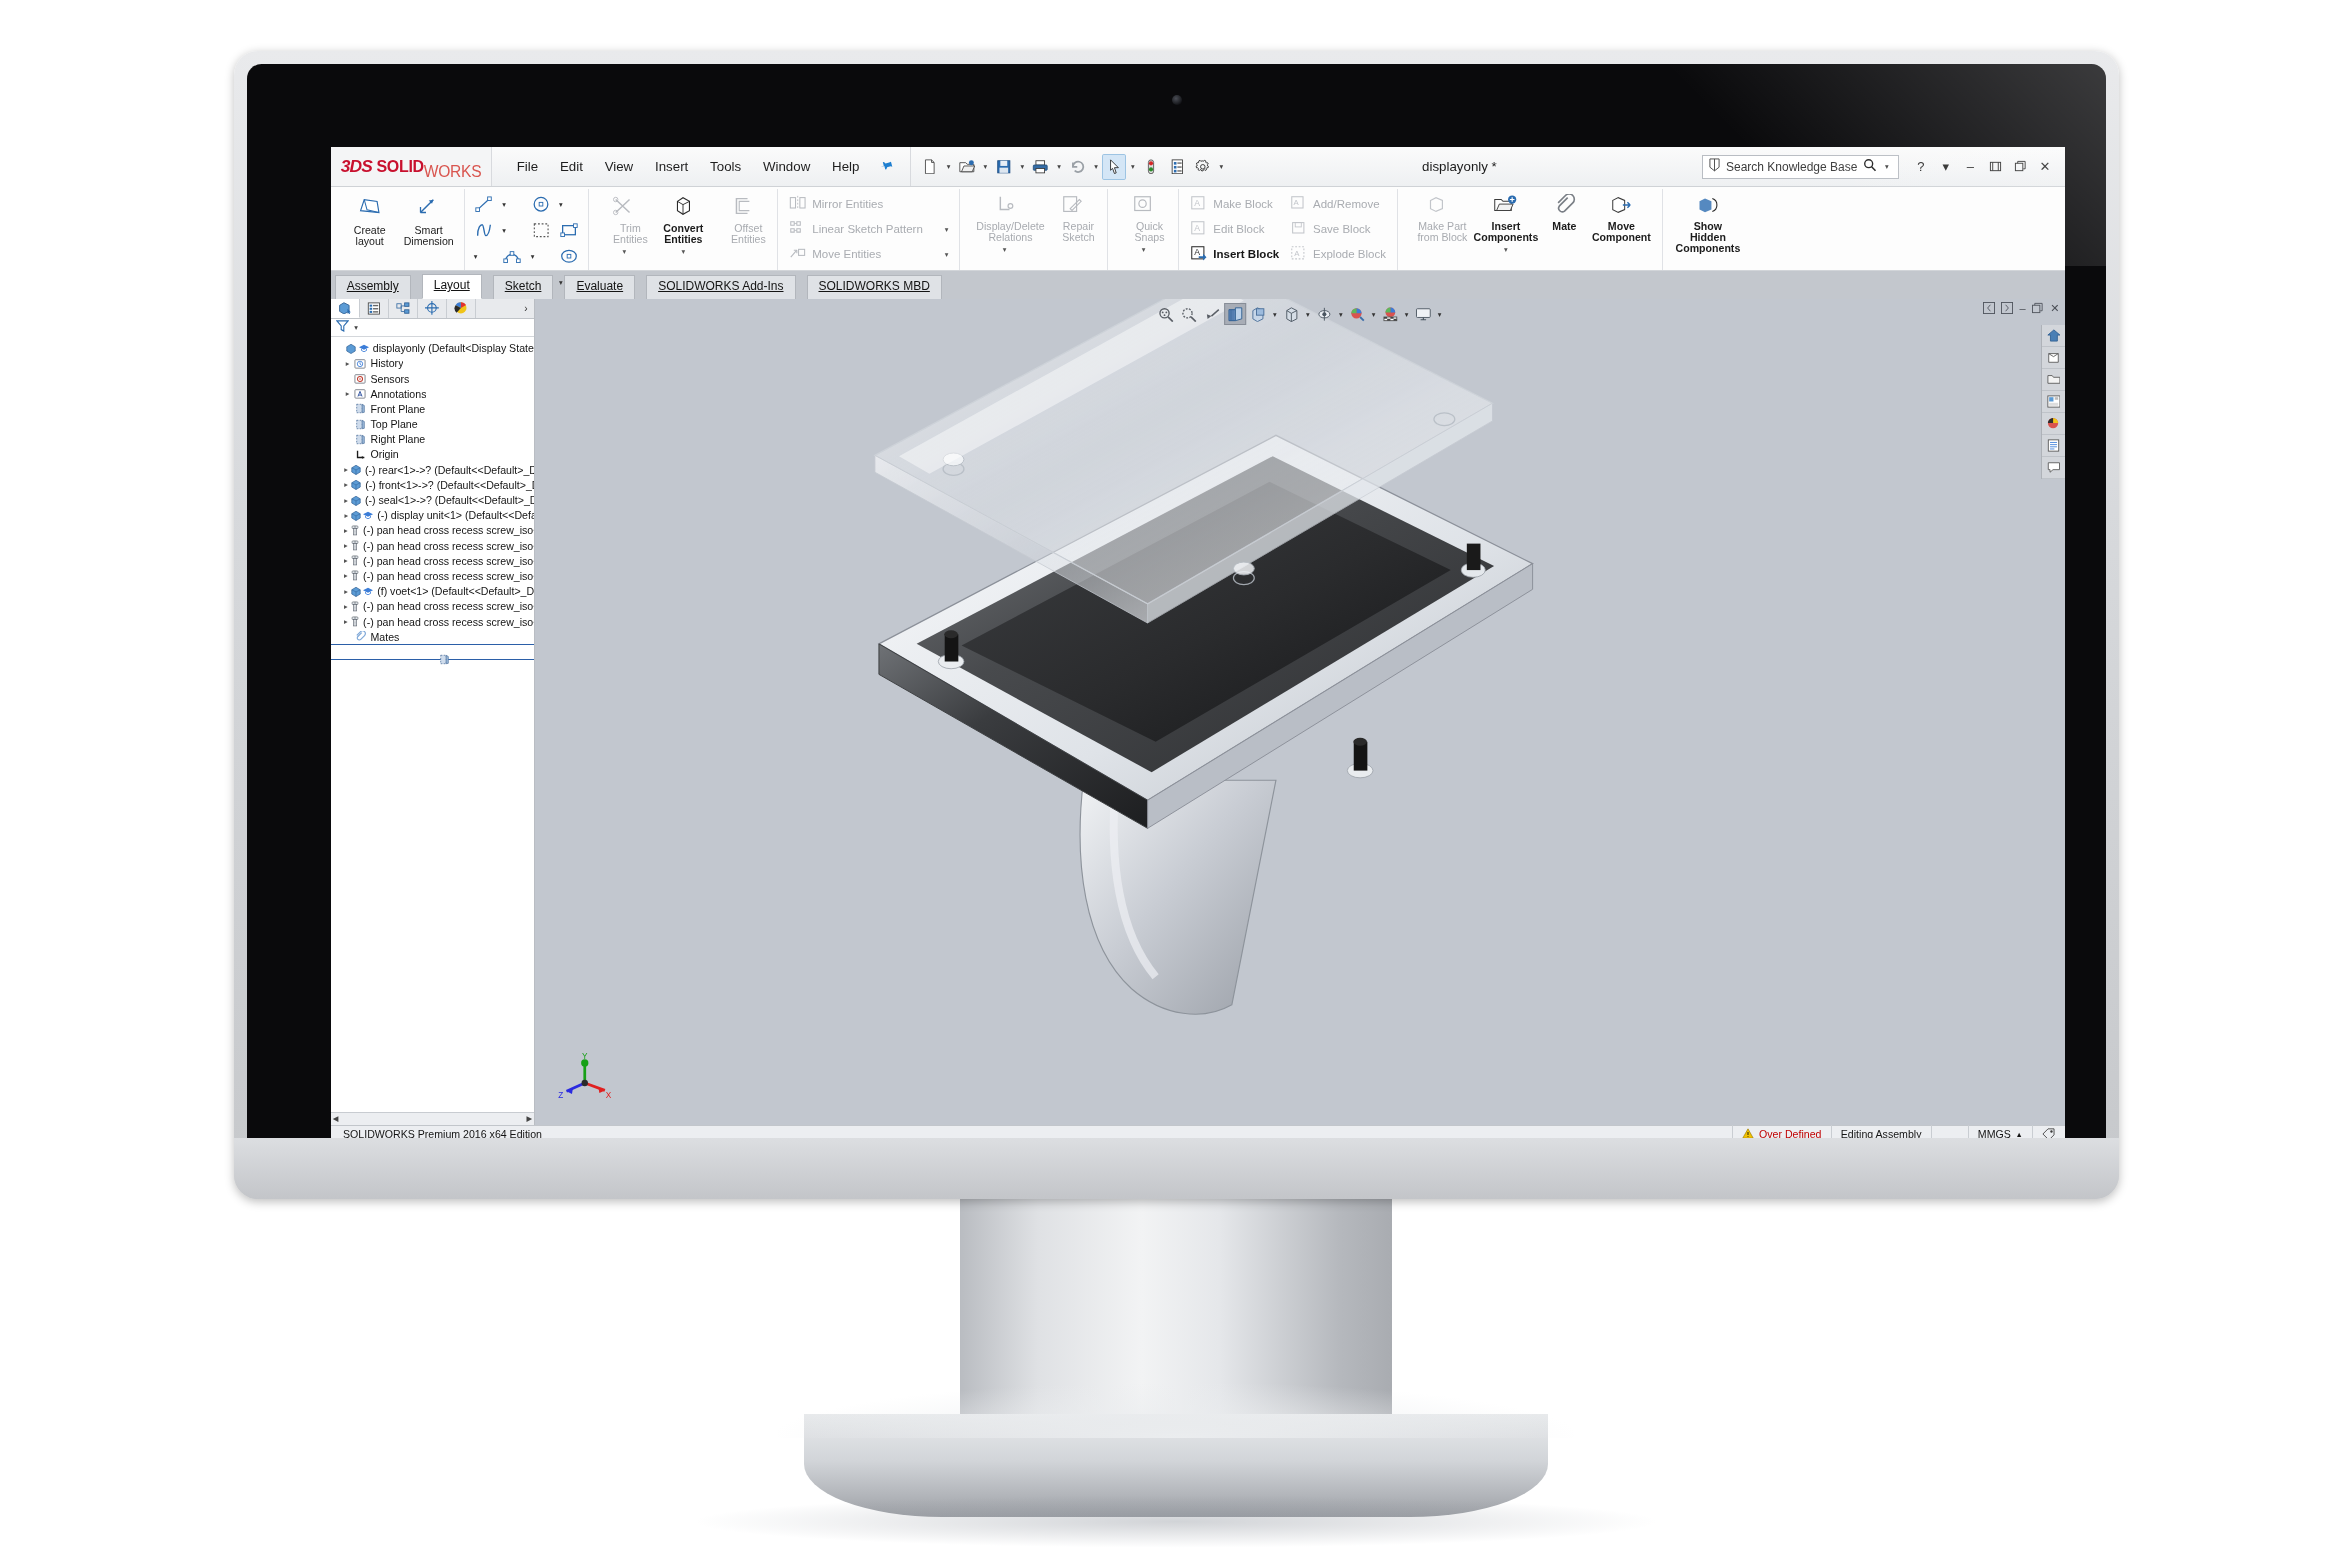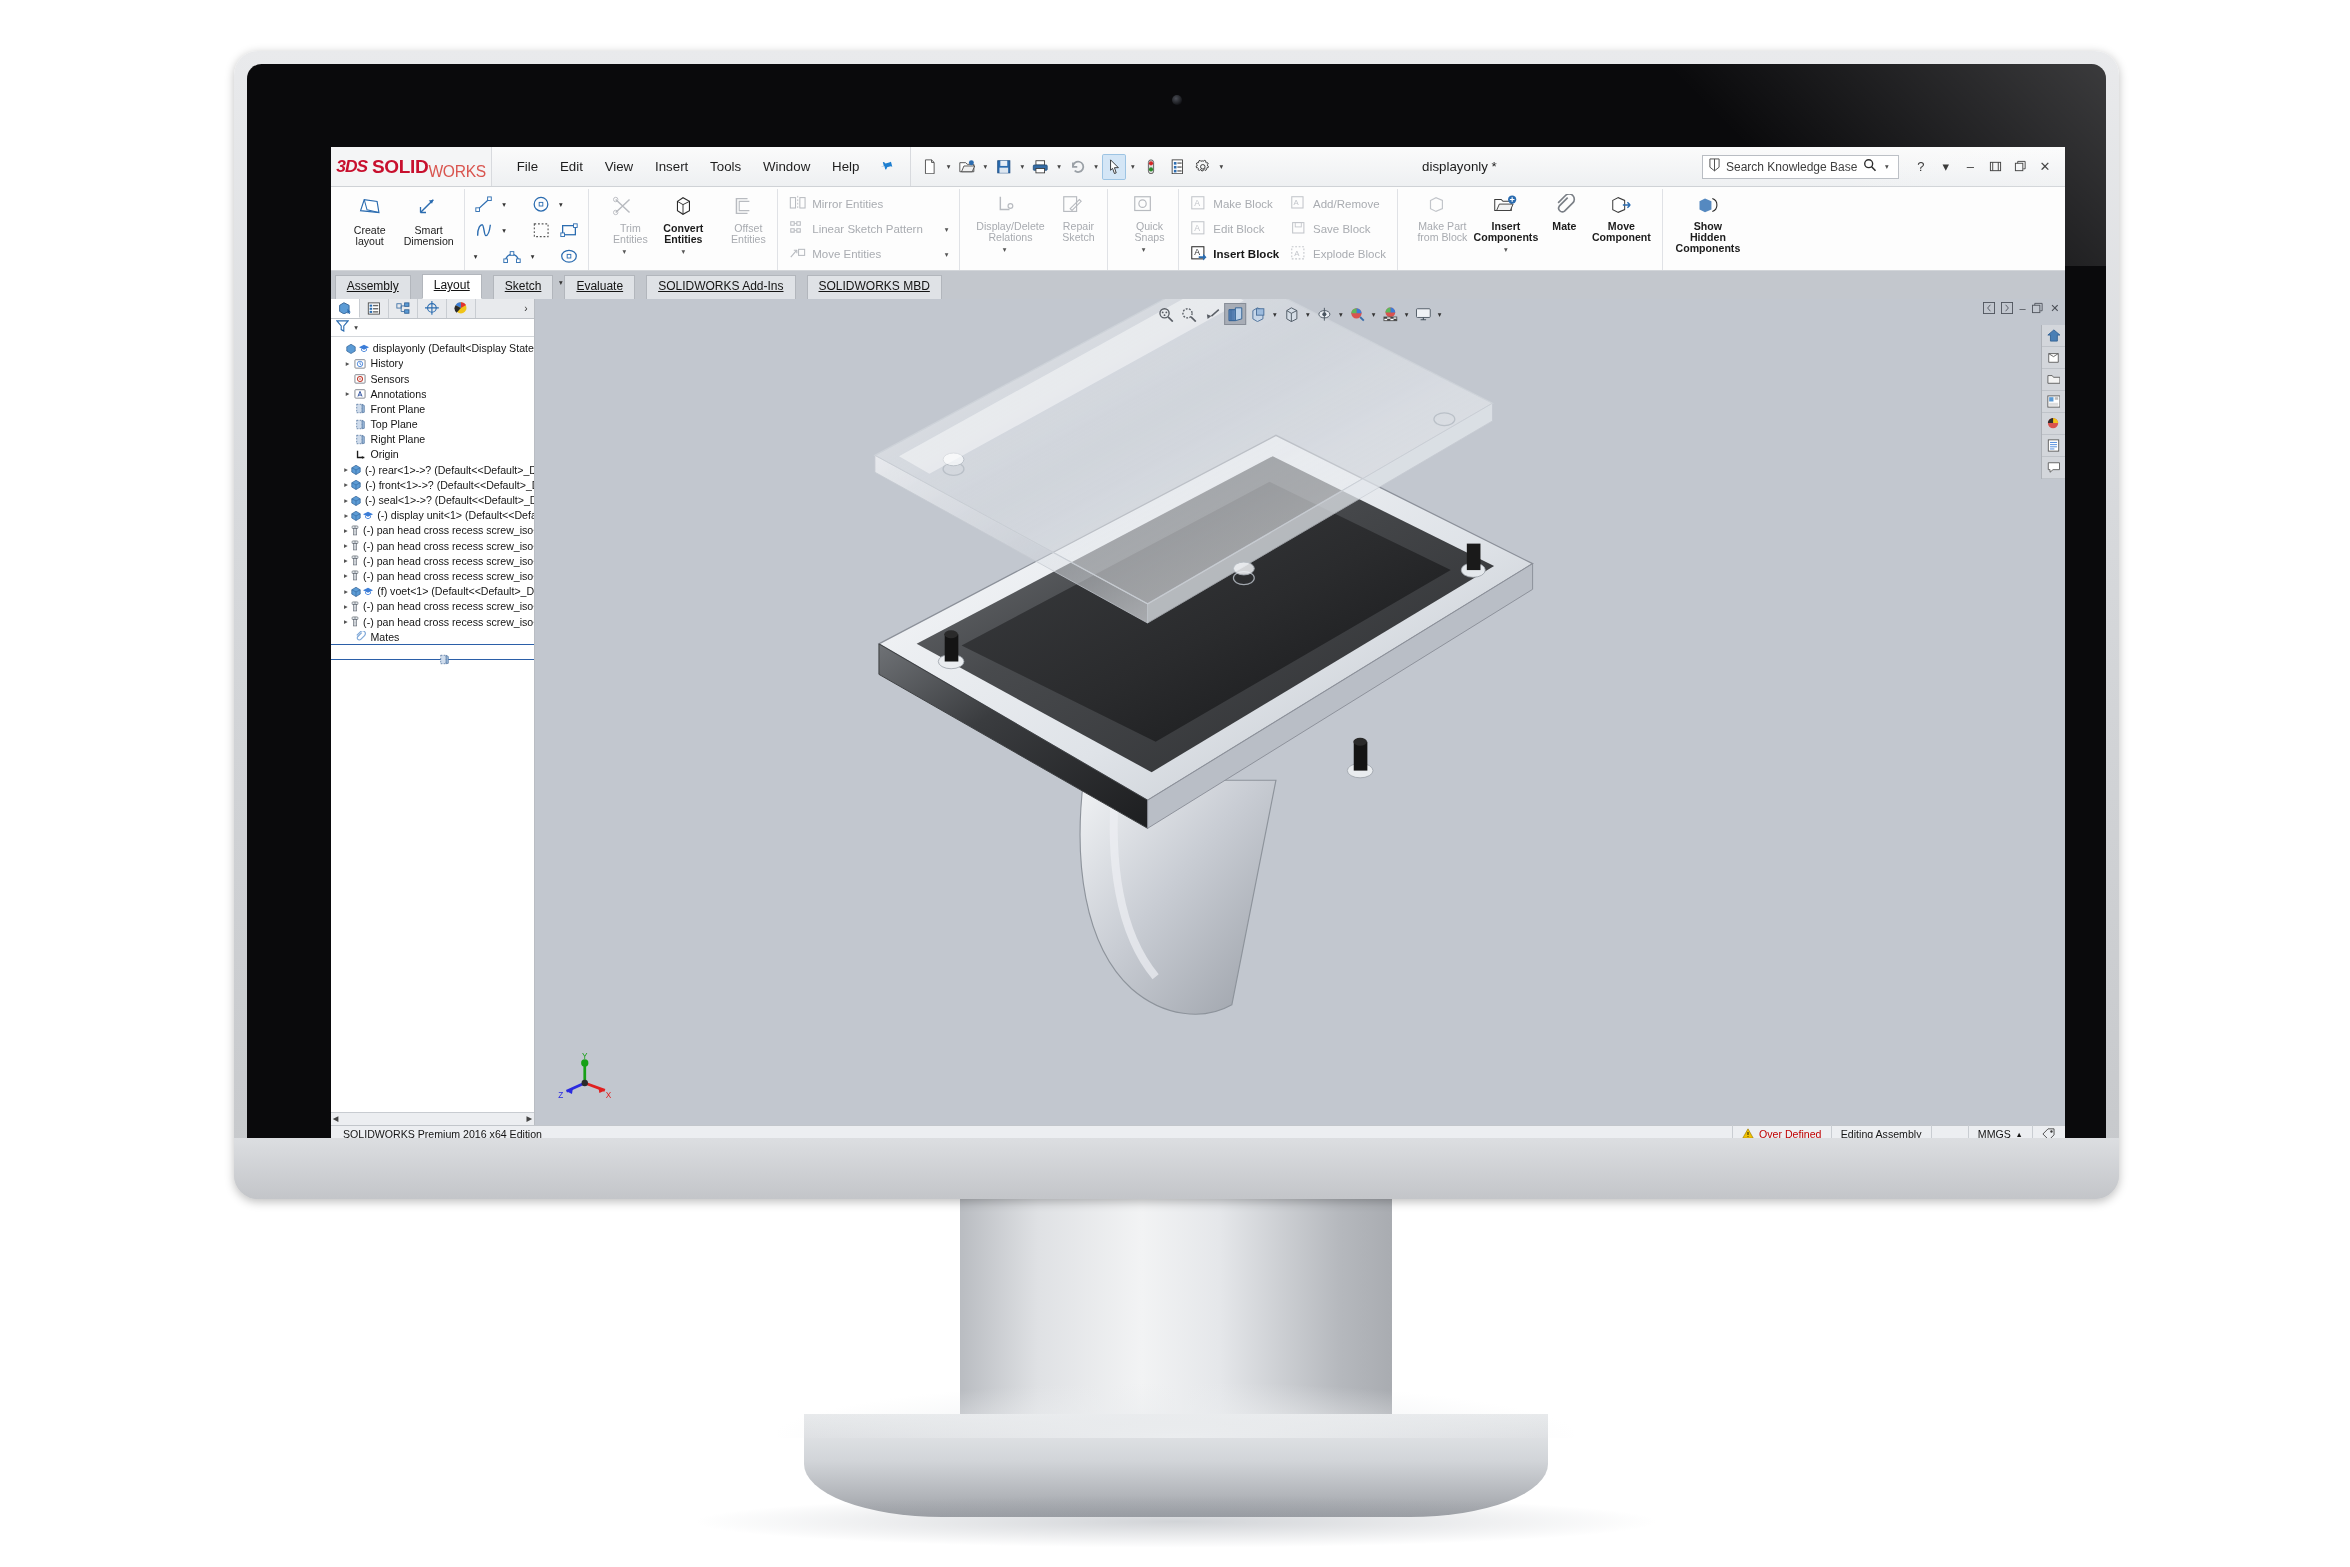--- a/index.html
+++ b/index.html
@@ -66,21 +66,21 @@
     color:#1b1b1b;
   }
 
   
   .menubar{ display:flex; align-items:stretch; height:40px;
     background:linear-gradient(180deg,#fbfbfb,#eef0f2);
     border-bottom:0.9px solid #cfd2d6; }
   .logo-box{ width:161px; display:flex; align-items:center; justify-content:center;
     background:#f4f5f6; border-right:0.9px solid #d8dade; }
   .logo-ds{ color:#c8102e; font-weight:bold; font-size:17.4px; font-style:italic; letter-spacing:-0.9px; margin-right:4.6px;}
-  .logo-solid{ color:#c8102e; font-weight:bold; font-size:19px; letter-spacing:-0.3px;}
+  .logo-solid{ color:#c8102e; font-weight:bold; font-size:16px; letter-spacing:-0.3px;}
   .logo-works{ color:#d9554f; font-weight:normal; font-size:15.6px; letter-spacing:-0.3px;margin-top:11px;}
   .menu-items{ display:flex; align-items:center; gap:1.8px; padding-left:14.7px;}
   .menu-item{ padding:3.7px 10px; font-size:13.3px; color:#1e1e1e; cursor:default; border-radius:1.8px;}
   .pin{ color:#1f7fd0; font-size:13.8px; padding:0 9.2px; transform:rotate(30deg); }
   .qat{ display:flex; align-items:center; gap:1.8px; padding:0 7.3px; border-left:0.9px solid #d8dade; margin-left:7.3px;}
   .qbtn{ width:24px; height:26px; display:flex; align-items:center; justify-content:center; border-radius:1.8px;}
   .qbtn.sel{ background:#d4e6f6; border:0.9px solid #9dc4e3;}
   .caret{ font-size:7.3px; color:#444; padding:0 2.8px; }
   .title-spacer{ flex:1; }
   .win-title{ font-size:13.3px; color:#1b1b1b; display:flex; align-items:center;}

